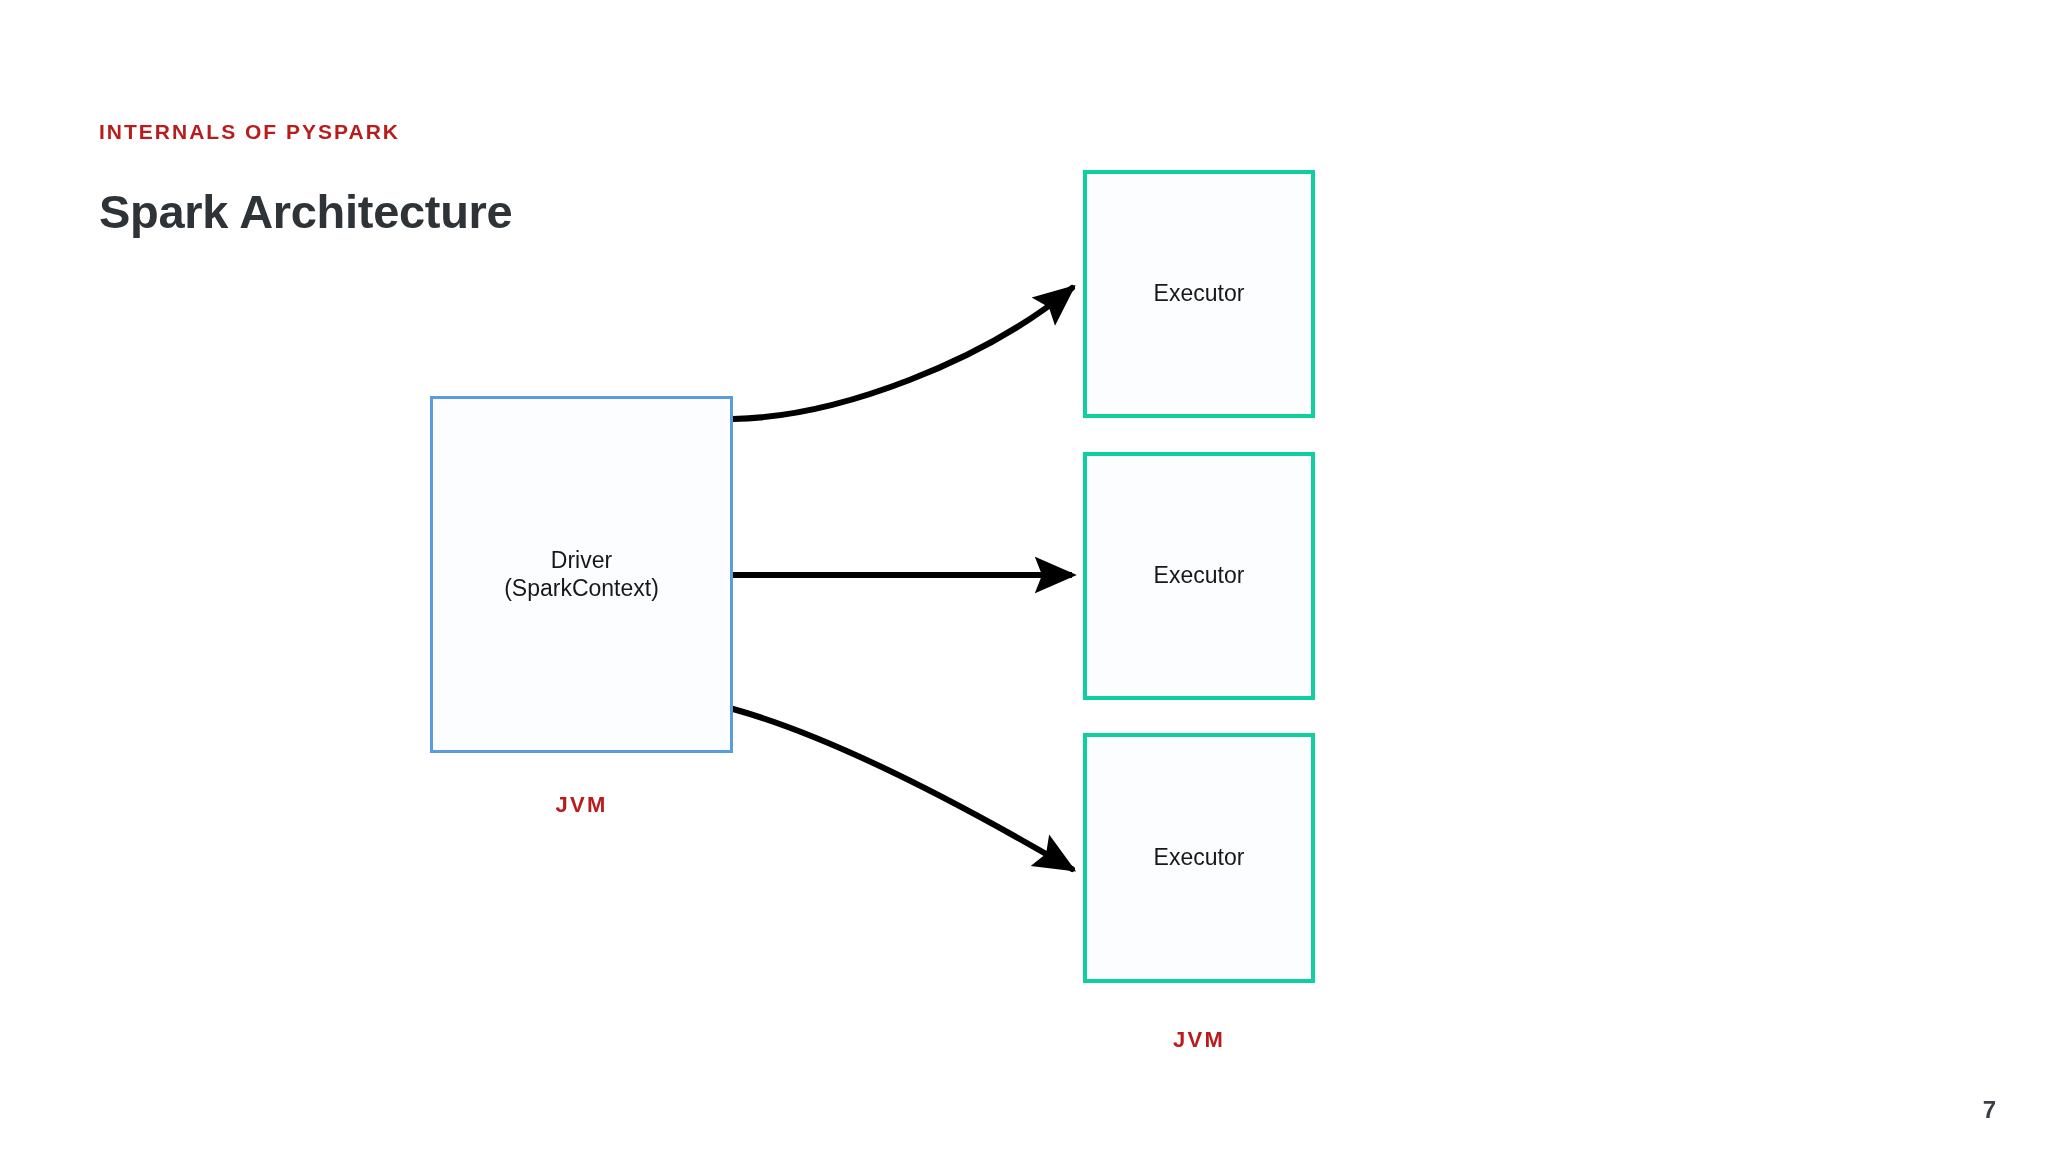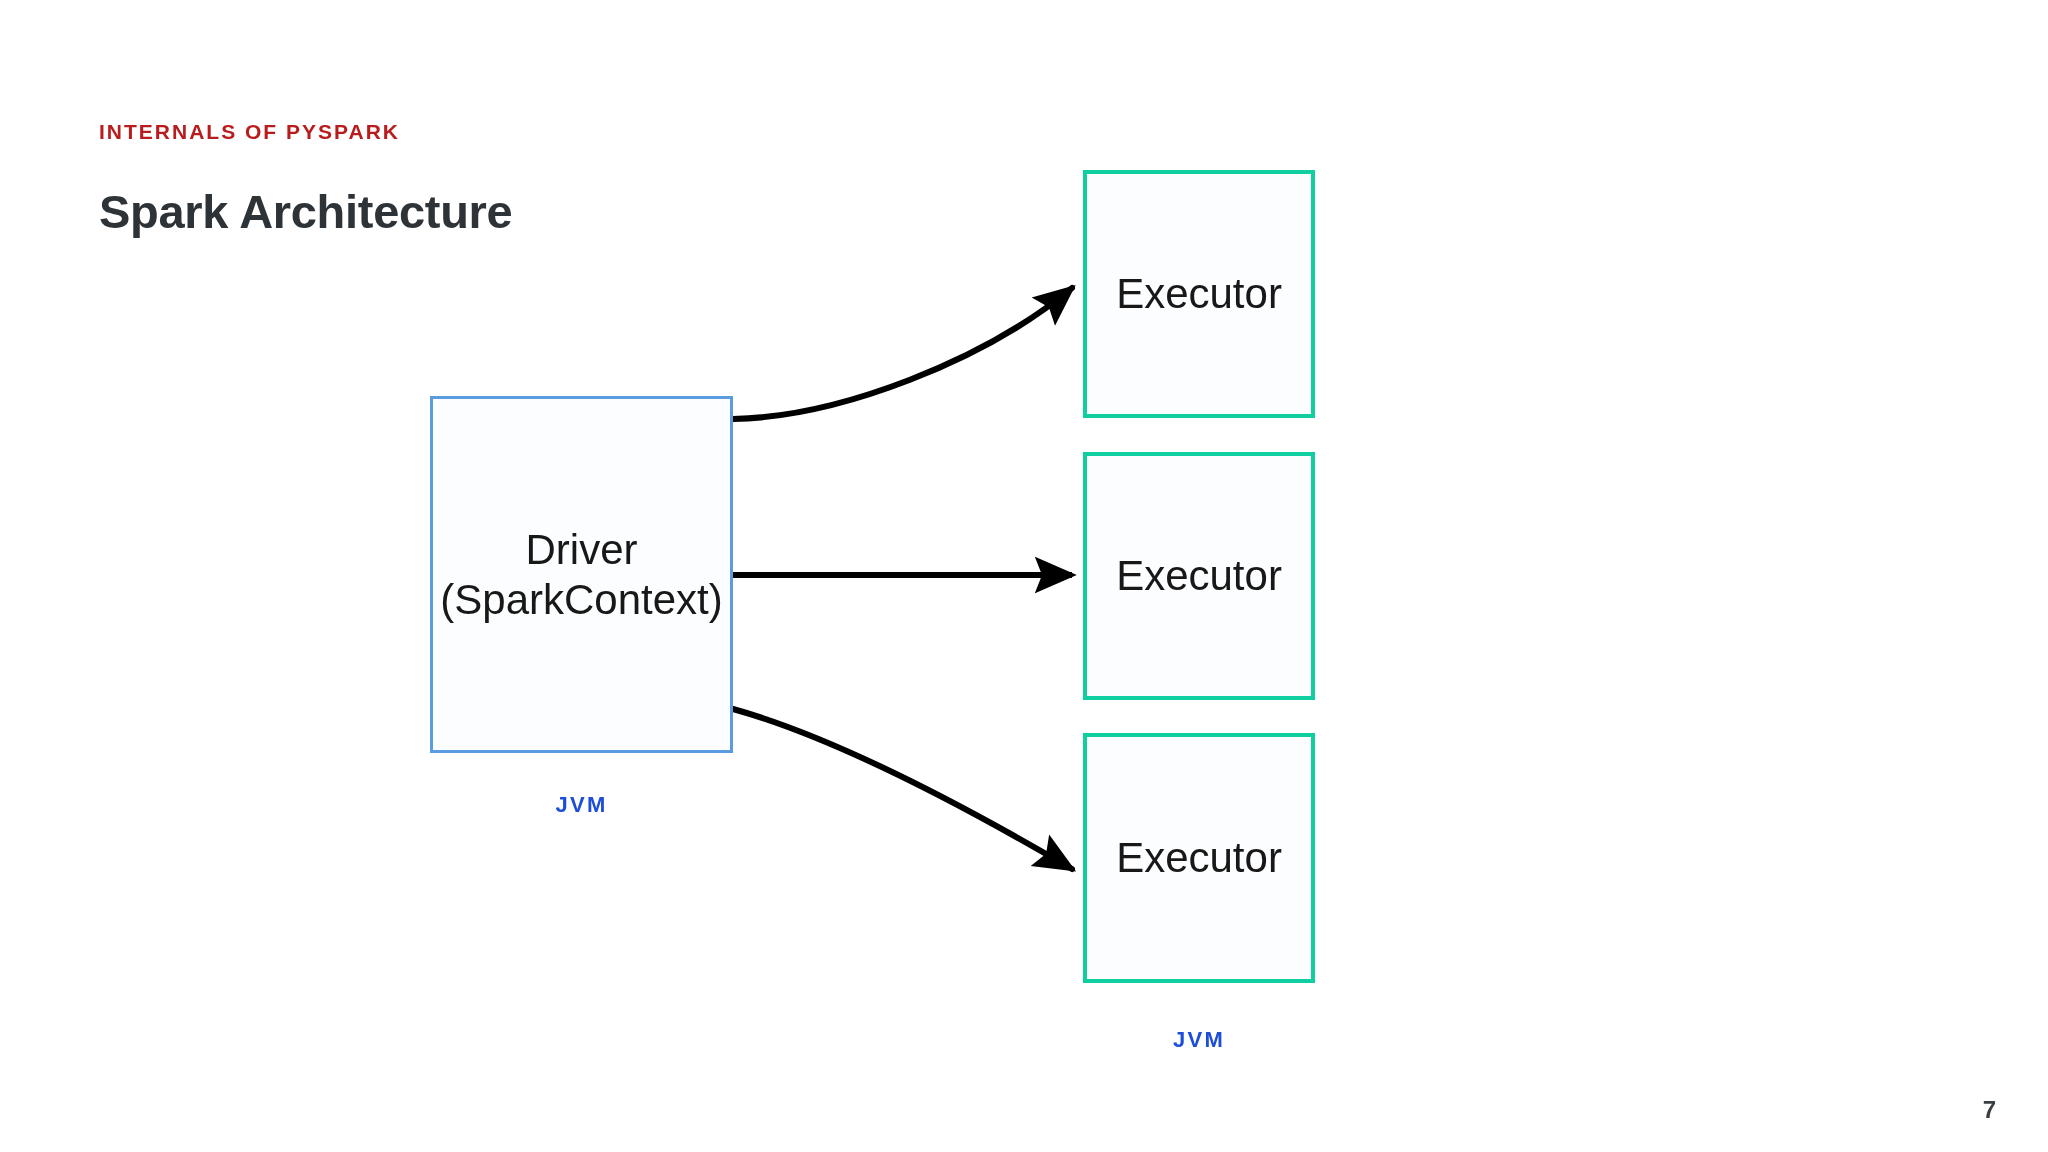--- a/index.html
+++ b/index.html
@@ -55,21 +55,21 @@
 
   .node {
     position: absolute;
     box-sizing: border-box;
     display: flex;
     align-items: center;
     justify-content: center;
     background: #FCFDFE;
   }
   .node-label {
-    font-size: 42px;
+    font-size: 23px;
     line-height: 1.18;
     color: #181818;
     text-align: center;
     font-weight: normal;
     white-space: pre-line;
   }
 
   .driver-node {
     left: 430px;
     top: 396px;
@@ -85,21 +85,21 @@
   }
   .executor-1 { top: 170px;  height: 248px; }
   .executor-2 { top: 452px;  height: 248px; }
   .executor-3 { top: 733px;  height: 250px; }
 
   .jvm-label {
     position: absolute;
     font-size: 22px;
     font-weight: bold;
     letter-spacing: 2.2px;
-    color: #1d4ed8;
+    color: #b91c1c;
     white-space: nowrap;
     text-align: center;
   }
   .jvm-driver   { left: 430px; width: 303px; top: 792px; }
   .jvm-executor { left: 1083px; width: 232px; top: 1027px; }
 
   .page-number {
     position: absolute;
     right: 52px;
     bottom: 28px;

